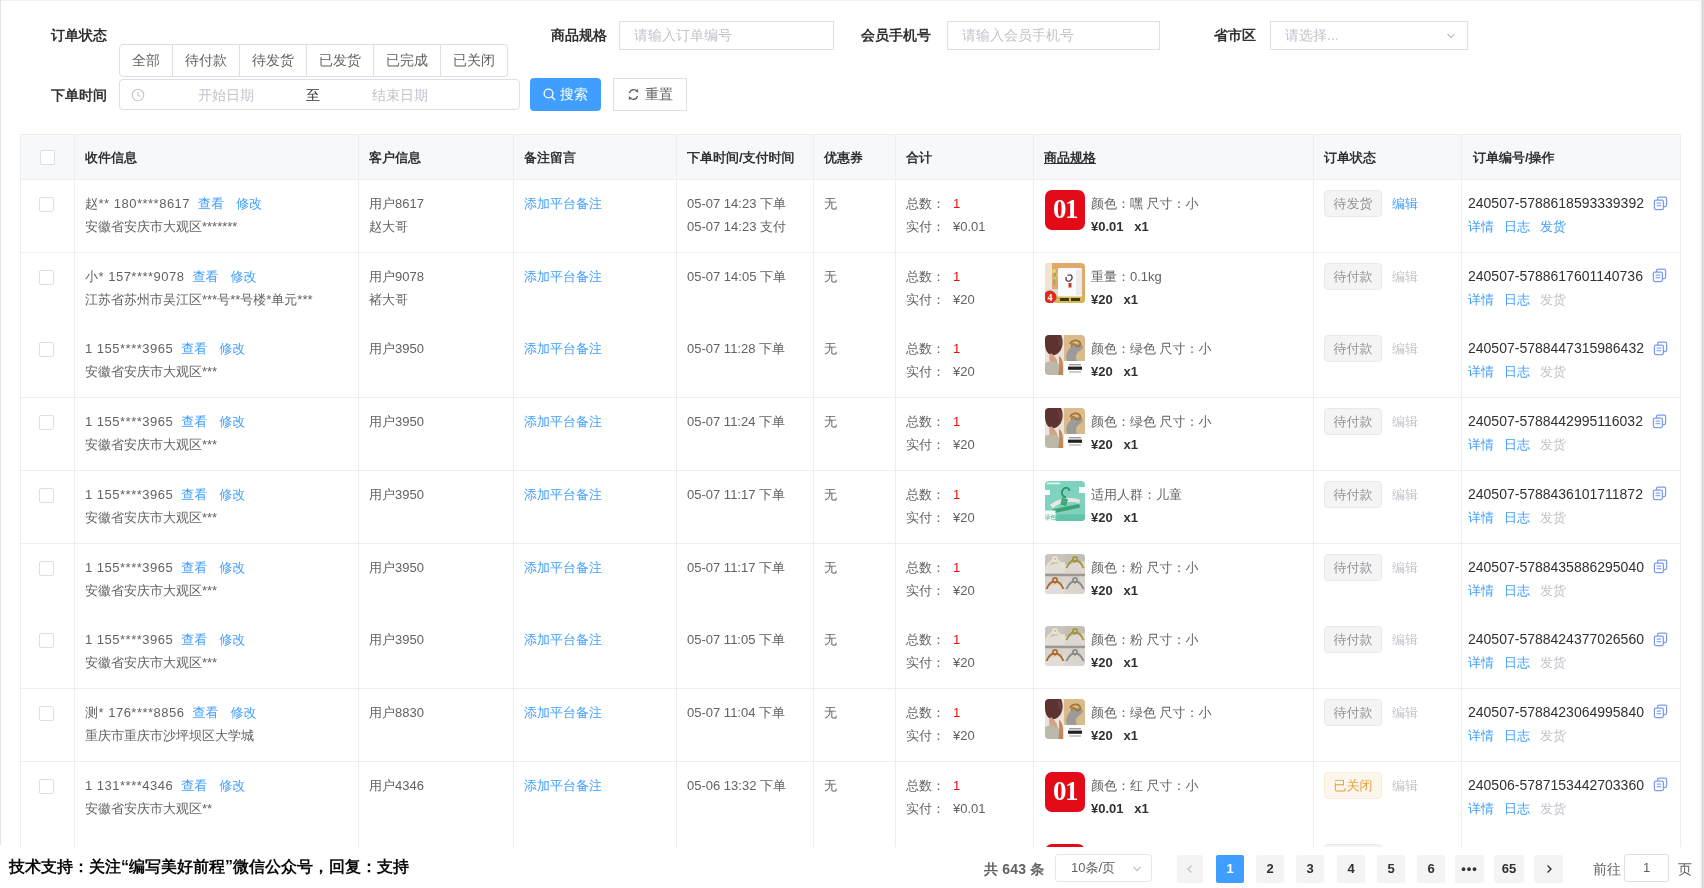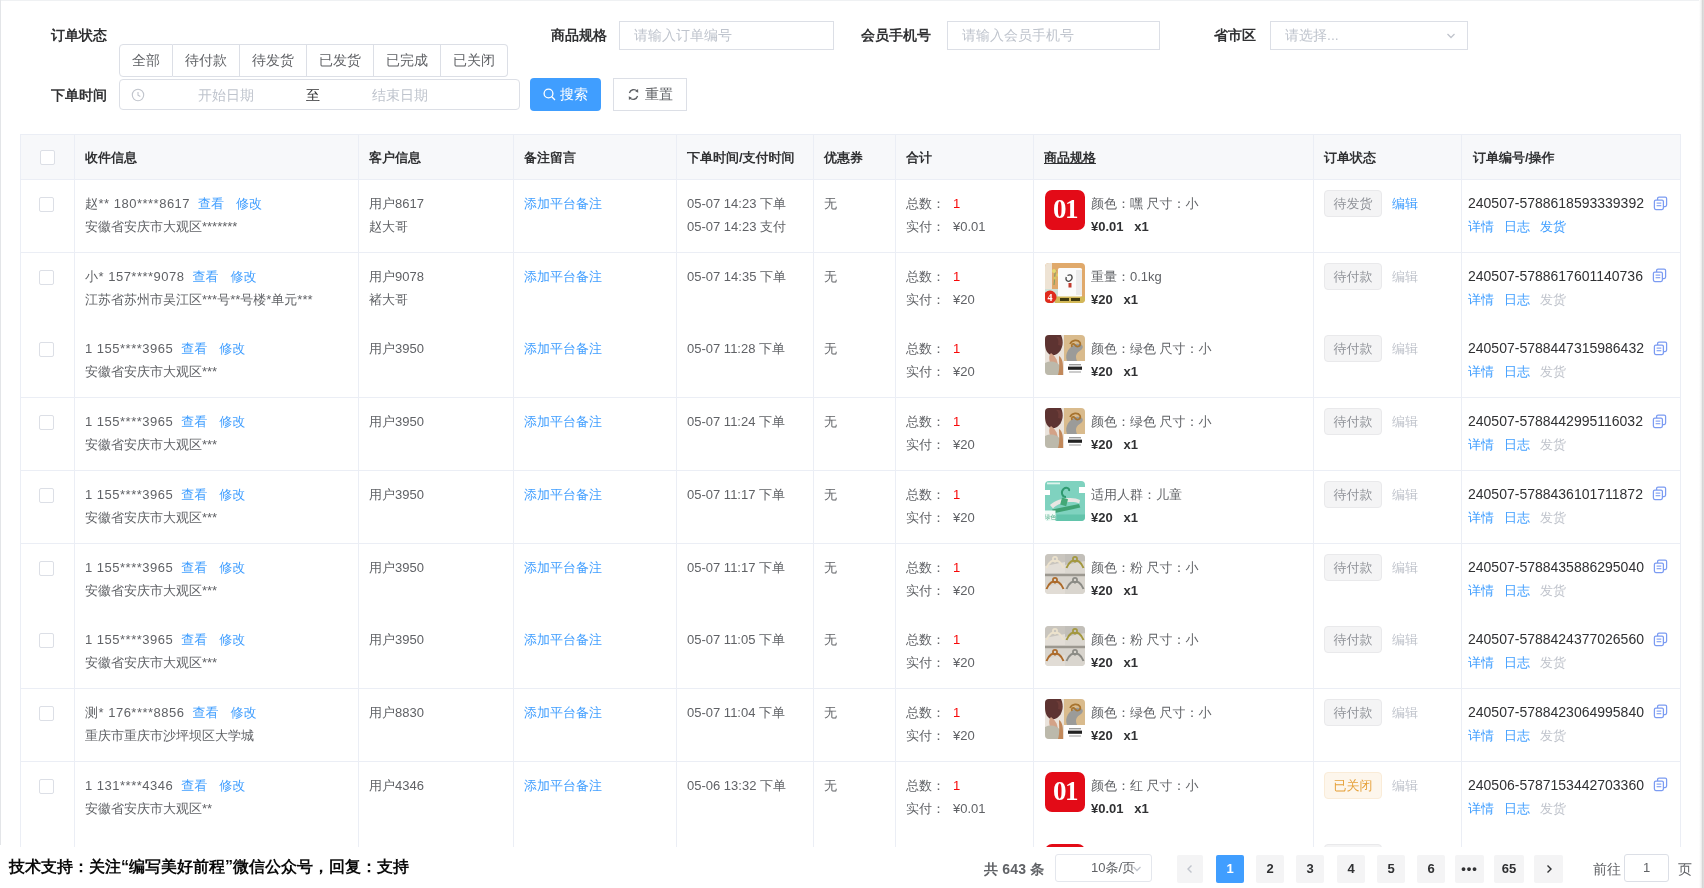--- a/index.html
+++ b/index.html
@@ -55,21 +55,21 @@
 
 .ono { color:#303133; font-size:14px; white-space:nowrap; }
 .olinks a { margin-right:10px; }
 .img01 { width:100%; height:100%; background:#e30b17; border-radius:7px; color:#fff; font-family:"Liberation Serif", serif; font-weight:bold; font-size:27px; text-align:center; line-height:39px; letter-spacing:-1.5px; }
 
 #footer { left:0; top:847px; width:1704px; height:41px; background:#fff; }
 #techtext { left:9px; top:857px; font-size:16px; font-weight:bold; color:#0a0a0a; }
 .pgtxt { font-size:13px; color:#606266; line-height:28px; }
 .pgbtn { position:absolute; top:855px; height:28px; background:#f4f4f5; border-radius:2px; text-align:center; font-size:13px; font-weight:bold; color:#303133; line-height:28px; }
 .pgbtn.on { background:#409eff; color:#fff; }
-#psel { left:1055px; top:854px; width:97px; height:28px; border:1px solid #e4e7ed; border-radius:3px; background:#fff; font-size:13px; color:#606266; line-height:26px; padding-left:35px; }
+#psel { left:1055px; top:854px; width:97px; height:28px; border:1px solid #e4e7ed; border-radius:3px; background:#fff; font-size:13px; color:#606266; line-height:26px; padding-left:15px; }
 #goinput { left:1624px; top:854px; width:45px; height:28px; border:1px solid #dcdfe6; border-radius:3px; background:#fff; font-size:13px; color:#606266; line-height:26px; text-align:center; }
 </style>
 </head>
 <body>
 <div class="abs" id="edgeT"></div>
 <div class="abs" id="edgeL"></div>
 
 <div class="abs flabel" style="left:51px;top:25px;">订单状态</div>
 <div class="abs" id="btngroup">
   <span style="width:54px;">全部</span>
@@ -184,21 +184,21 @@
         <div>江苏省苏州市吴江区***号**号楼*单元***</div>
       </div>
     <div class="td c2">
         <div>用户9078</div>
         <div>褚大哥</div>
       </div>
     <div class="td c3">
         <div><a>添加平台备注</a></div>
       </div>
     <div class="td c4">
-        <div>05-07 14:35 下单</div>
+        <div>05-07 14:05 下单</div>
       </div>
     <div class="td c5">
         <div>无</div>
       </div>
     <div class="td c6">
         <div>总数：<span class="gap"></span><span class="red">1</span></div>
         <div>实付：<span class="gap"></span>¥20</div>
       </div>
     <div class="td c7">
         <div class="pimg"><svg width="40" height="40" viewBox="0 0 40 40">

